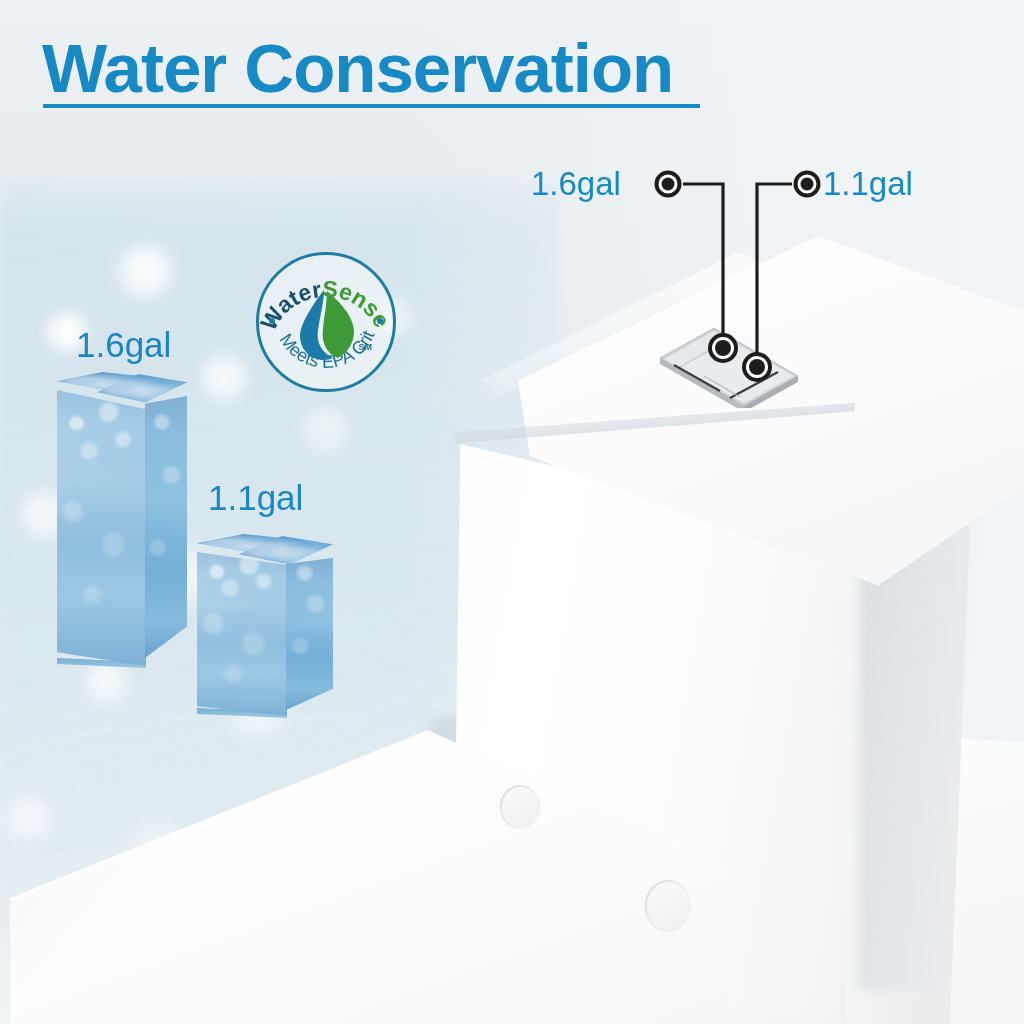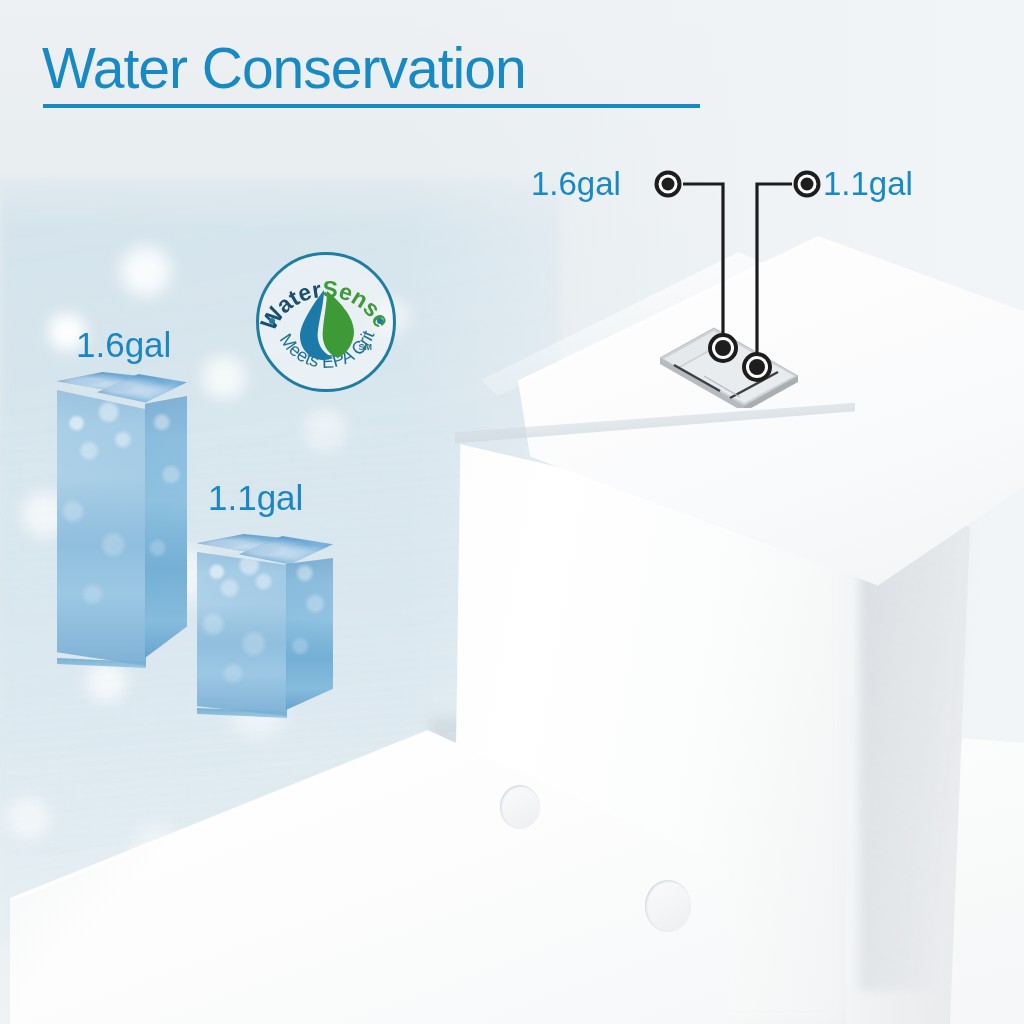--- a/index.html
+++ b/index.html
@@ -35,22 +35,22 @@
     background:repeating-linear-gradient(176deg,
       rgba(255,255,255,.30) 0px, rgba(255,255,255,.30) 3px,
       rgba(186,212,228,.22) 4px, rgba(186,212,228,.22) 9px);
     filter:blur(3px);opacity:.75;}
   .bg-topfade{position:absolute;left:0;top:0;width:1024px;height:230px;
     background:linear-gradient(180deg,#eef1f3 0%,#e9eef1 60%,rgba(233,238,241,0) 100%);}
   .bg-rightfade{position:absolute;right:0;top:0;width:620px;height:1024px;
     background:linear-gradient(270deg,#f2f5f7 0%,#eff3f5 40%,rgba(239,243,245,0) 100%);}
 
   
-  .title{position:absolute;left:42px;top:40px;
-    font-size:57px;font-weight:400;letter-spacing:-1px;line-height:1;
+  .title{position:absolute;left:42px;top:34px;
+    font-size:69px;font-weight:700;letter-spacing:-1px;line-height:1;
     white-space:nowrap;}
   .rule{position:absolute;left:43px;top:104px;width:657px;height:4px;}
   .subtitle{position:absolute;left:42px;top:122px;
     font-size:30px;line-height:1.32;font-weight:400;white-space:pre-line;}
 
   
   .bar-label{position:absolute;font-size:35px;font-weight:400;white-space:nowrap;}
   .lbl-a{left:76px;top:325px;}
   .lbl-b{left:208px;top:478px;}
 

